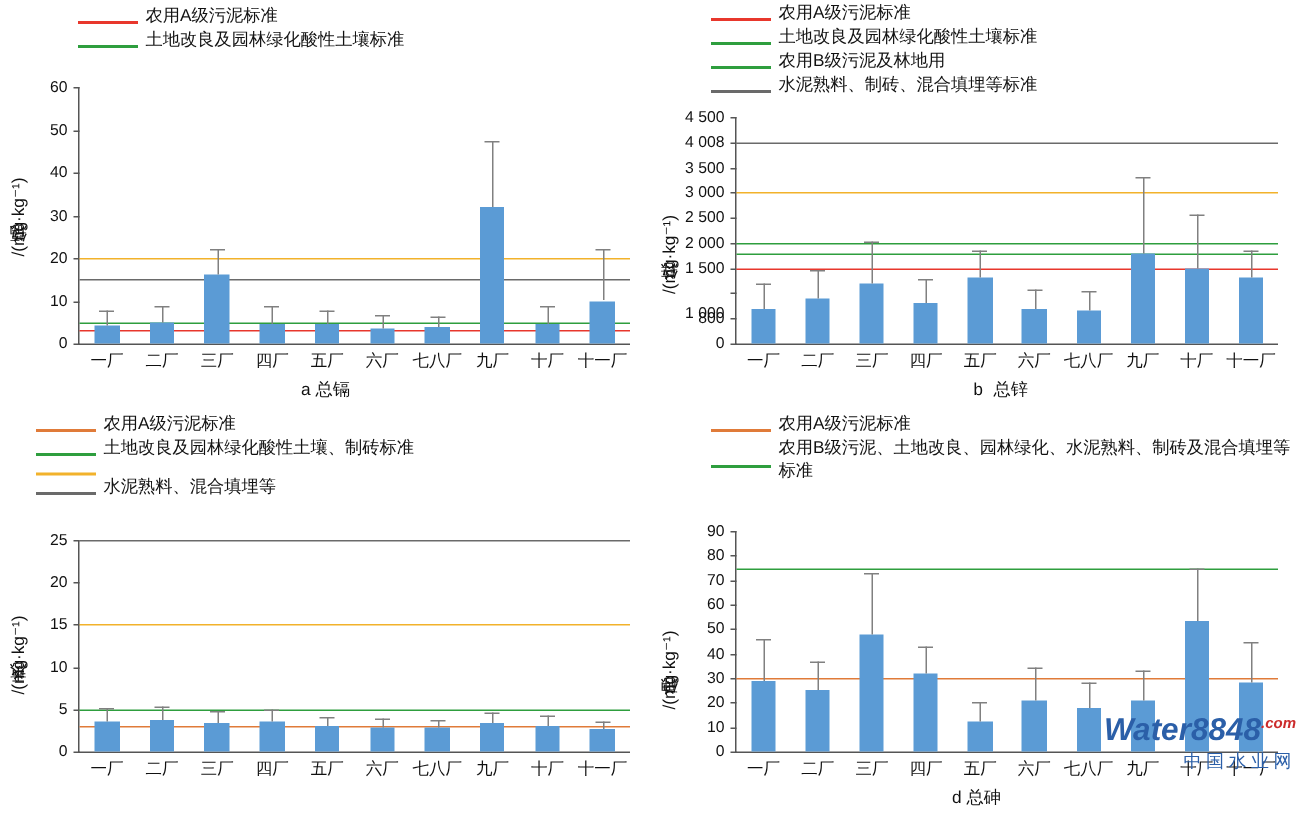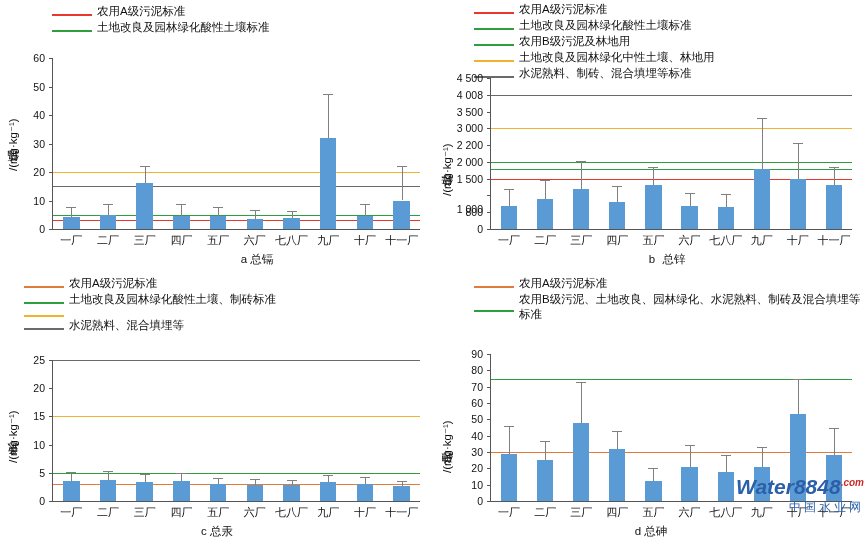--- a/index.html
+++ b/index.html
@@ -103,59 +103,55 @@
       <div class="xtick" style="left: 275.25px; top: 175px;">九厂</div>
       <div class="bar" style="left: 303.692px; width: 16.515px; height: 12.54px;"></div>
       <div class="err" style="left: 311.95px; top: 146.49px; height: 11.97px;"></div>
       <div class="errcap" style="left: 306.95px; top: 146.49px; width: 10px;"></div>
       <div class="xtick" style="left: 311.95px; top: 175px;">十厂</div>
       <div class="bar" style="left: 340.392px; width: 16.515px; height: 28.5px;"></div>
       <div class="err" style="left: 348.65px; top: 108.3px; height: 34.2px;"></div>
       <div class="errcap" style="left: 343.65px; top: 108.3px; width: 10px;"></div>
       <div class="xtick" style="left: 348.65px; top: 175px;">十一厂</div>
     </div>
-  <div class="caption" style="left:0;top:252px;margin-left:40px;">a 总镉</div>
+  <div class="caption" style="left:0;top:252px;">a 总镉</div>
 </div>
 
 <div class="panel" style="left:434px;top:0px;width:434px;height:272px;">
   <div class="legend" style="position:absolute;left:40px;top:2px;width:390px;">
     <div class="legend-row">
       <span class="legend-line" style="border-top-color:#e8372c;"></span>
       <span class="legend-text">农用A级污泥标准</span>
     </div>
     <div class="legend-row">
       <span class="legend-line" style="border-top-color:#2e9e3e;"></span>
       <span class="legend-text">土地改良及园林绿化酸性土壤标准</span>
     </div>
     <div class="legend-row">
       <span class="legend-line" style="border-top-color:#2e9e3e;"></span>
       <span class="legend-text">农用B级污泥及林地用</span>
-    </div>
-    <div class="legend-row">
-      <span class="legend-line" style="border-top-color:#f2b22b;"></span>
-      <span class="legend-text">土地改良及园林绿化中性土壤、林地用</span>
     </div>
     <div class="legend-row">
       <span class="legend-line" style="border-top-color:#6a6a6a;"></span>
       <span class="legend-text">水泥熟料、制砖、混合填埋等标准</span>
     </div>
   </div>
   <div class="axis-title" style="left:6px;top:110px;height:120px;">总锌/(mg·kg⁻¹)</div>
   <div class="plot" id="plot-b" style="left:56px;top:78px;width:362px;height:152px;">
       <div class="ytick" style="top: 151px; right: 369px; width: 44px;">0</div>
       <div class="ytickmark" style="top: 151px;"></div>
       <div class="ytick" style="top: 134.222px; right: 369px; width: 44px;">800</div>
       <div class="ytickmark" style="top: 134.222px;"></div>
       <div class="ytick" style="top: 131px; right: 369px; width: 44px;">1 000</div>
       <div class="ytickmark" style="top: 117.444px;"></div>
       <div class="ytick" style="top: 100.667px; right: 369px; width: 44px;">1 500</div>
       <div class="ytickmark" style="top: 100.667px;"></div>
       <div class="ytick" style="top: 83.8889px; right: 369px; width: 44px;">2 000</div>
       <div class="ytickmark" style="top: 83.8889px;"></div>
-      <div class="ytick" style="top: 67.1111px; right: 369px; width: 44px;">2 200</div>
+      <div class="ytick" style="top: 67.1111px; right: 369px; width: 44px;">2 500</div>
       <div class="ytickmark" style="top: 67.1111px;"></div>
       <div class="ytick" style="top: 50.3333px; right: 369px; width: 44px;">3 000</div>
       <div class="ytickmark" style="top: 50.3333px;"></div>
       <div class="ytick" style="top: 33.5556px; right: 369px; width: 44px;">3 500</div>
       <div class="ytickmark" style="top: 33.5556px;"></div>
       <div class="ytick" style="top: 16.7778px; right: 369px; width: 44px;">4 008</div>
       <div class="ytickmark" style="top: 16.7778px;"></div>
       <div class="ytick" style="top: 0px; right: 369px; width: 44px;">4 500</div>
       <div class="ytickmark" style="top: 0px;"></div>
       <div class="refline" style="top: 100.667px; border-top-color: rgb(232, 55, 44);"></div>
@@ -277,21 +273,20 @@
       <div class="xtick" style="left: 275.25px; top: 145px;">九厂</div>
       <div class="bar" style="left: 303.692px; width: 16.515px; height: 17.484px;"></div>
       <div class="err" style="left: 311.95px; top: 117.312px; height: 6.204px;"></div>
       <div class="errcap" style="left: 306.95px; top: 117.312px; width: 10px;"></div>
       <div class="xtick" style="left: 311.95px; top: 145px;">十厂</div>
       <div class="bar" style="left: 340.392px; width: 16.515px; height: 14.664px;"></div>
       <div class="err" style="left: 348.65px; top: 120.696px; height: 5.64px;"></div>
       <div class="errcap" style="left: 343.65px; top: 120.696px; width: 10px;"></div>
       <div class="xtick" style="left: 348.65px; top: 145px;">十一厂</div>
     </div>
-  <div class="caption" style="left:0;top:252px;">c 总汞</div>
 </div>
 
 <div class="panel" style="left:434px;top:272px;width:434px;height:272px;">
   <div class="legend" style="position:absolute;left:40px;top:4px;width:388px;">
     <div class="legend-row">
       <span class="legend-line" style="border-top-color:#e07b39;"></span>
       <span class="legend-text">农用A级污泥标准</span>
     </div>
     <div class="legend-row">
       <span class="legend-line" style="border-top-color:#2e9e3e;"></span>

